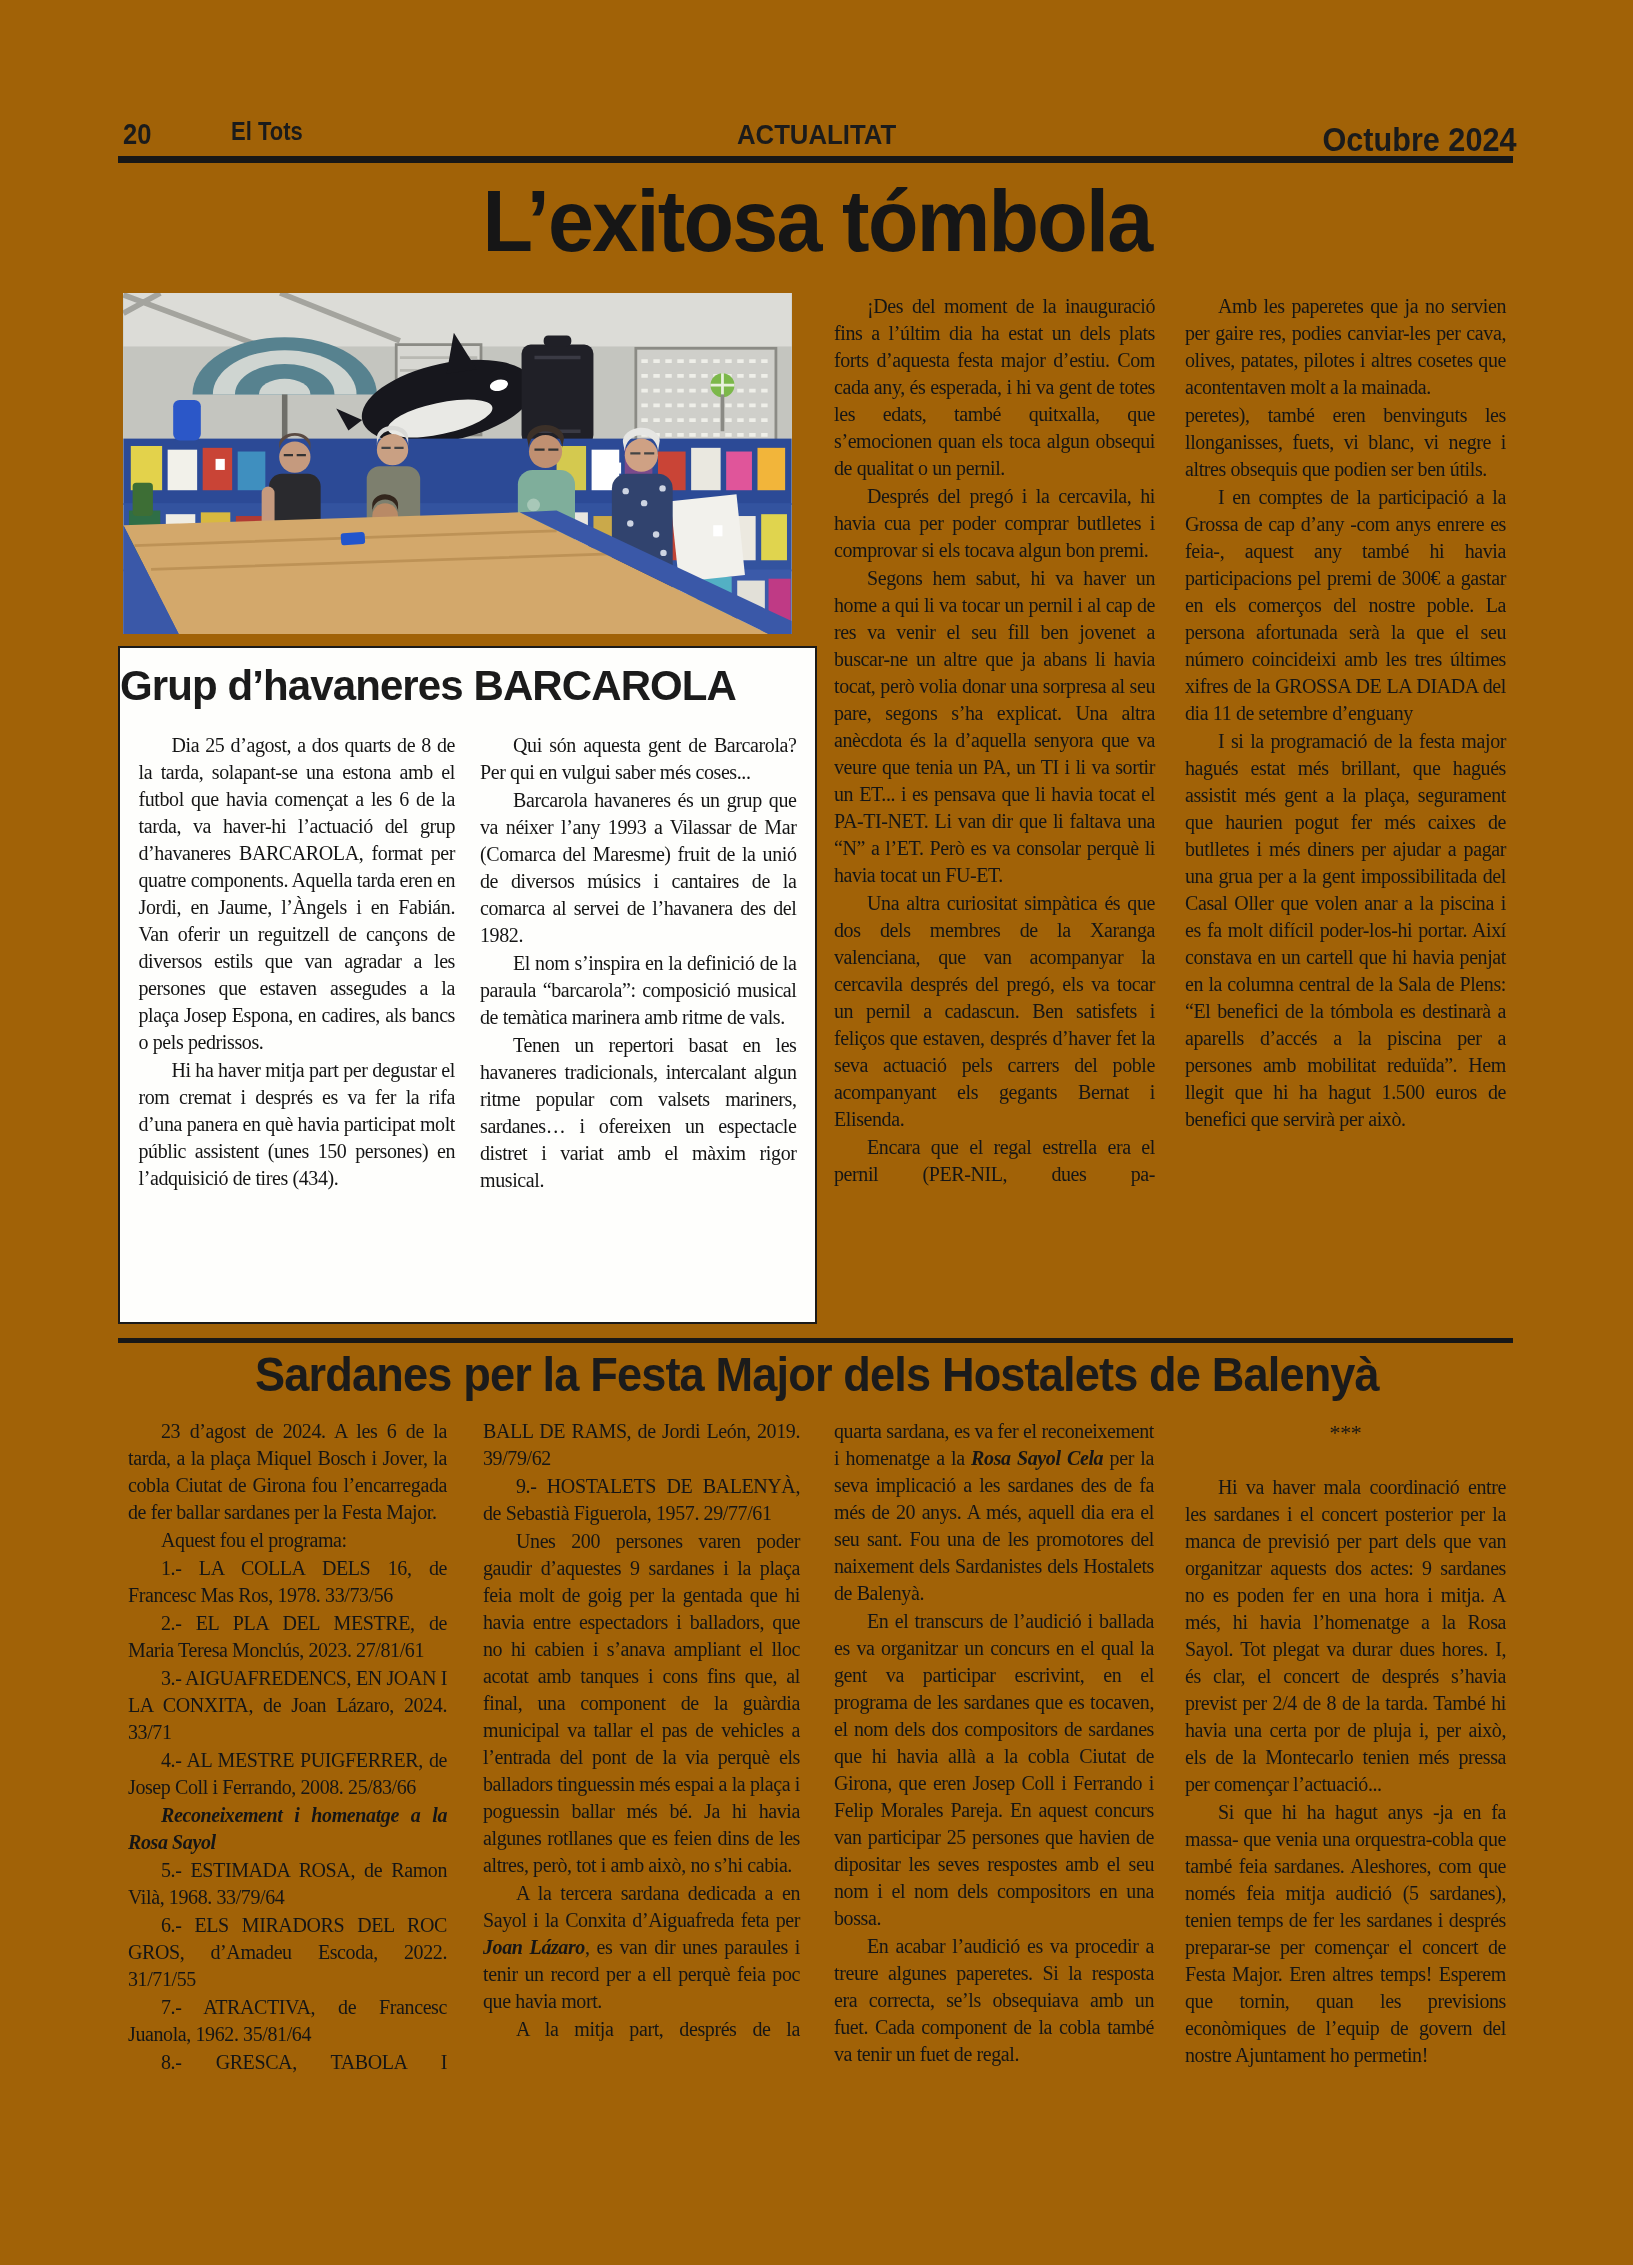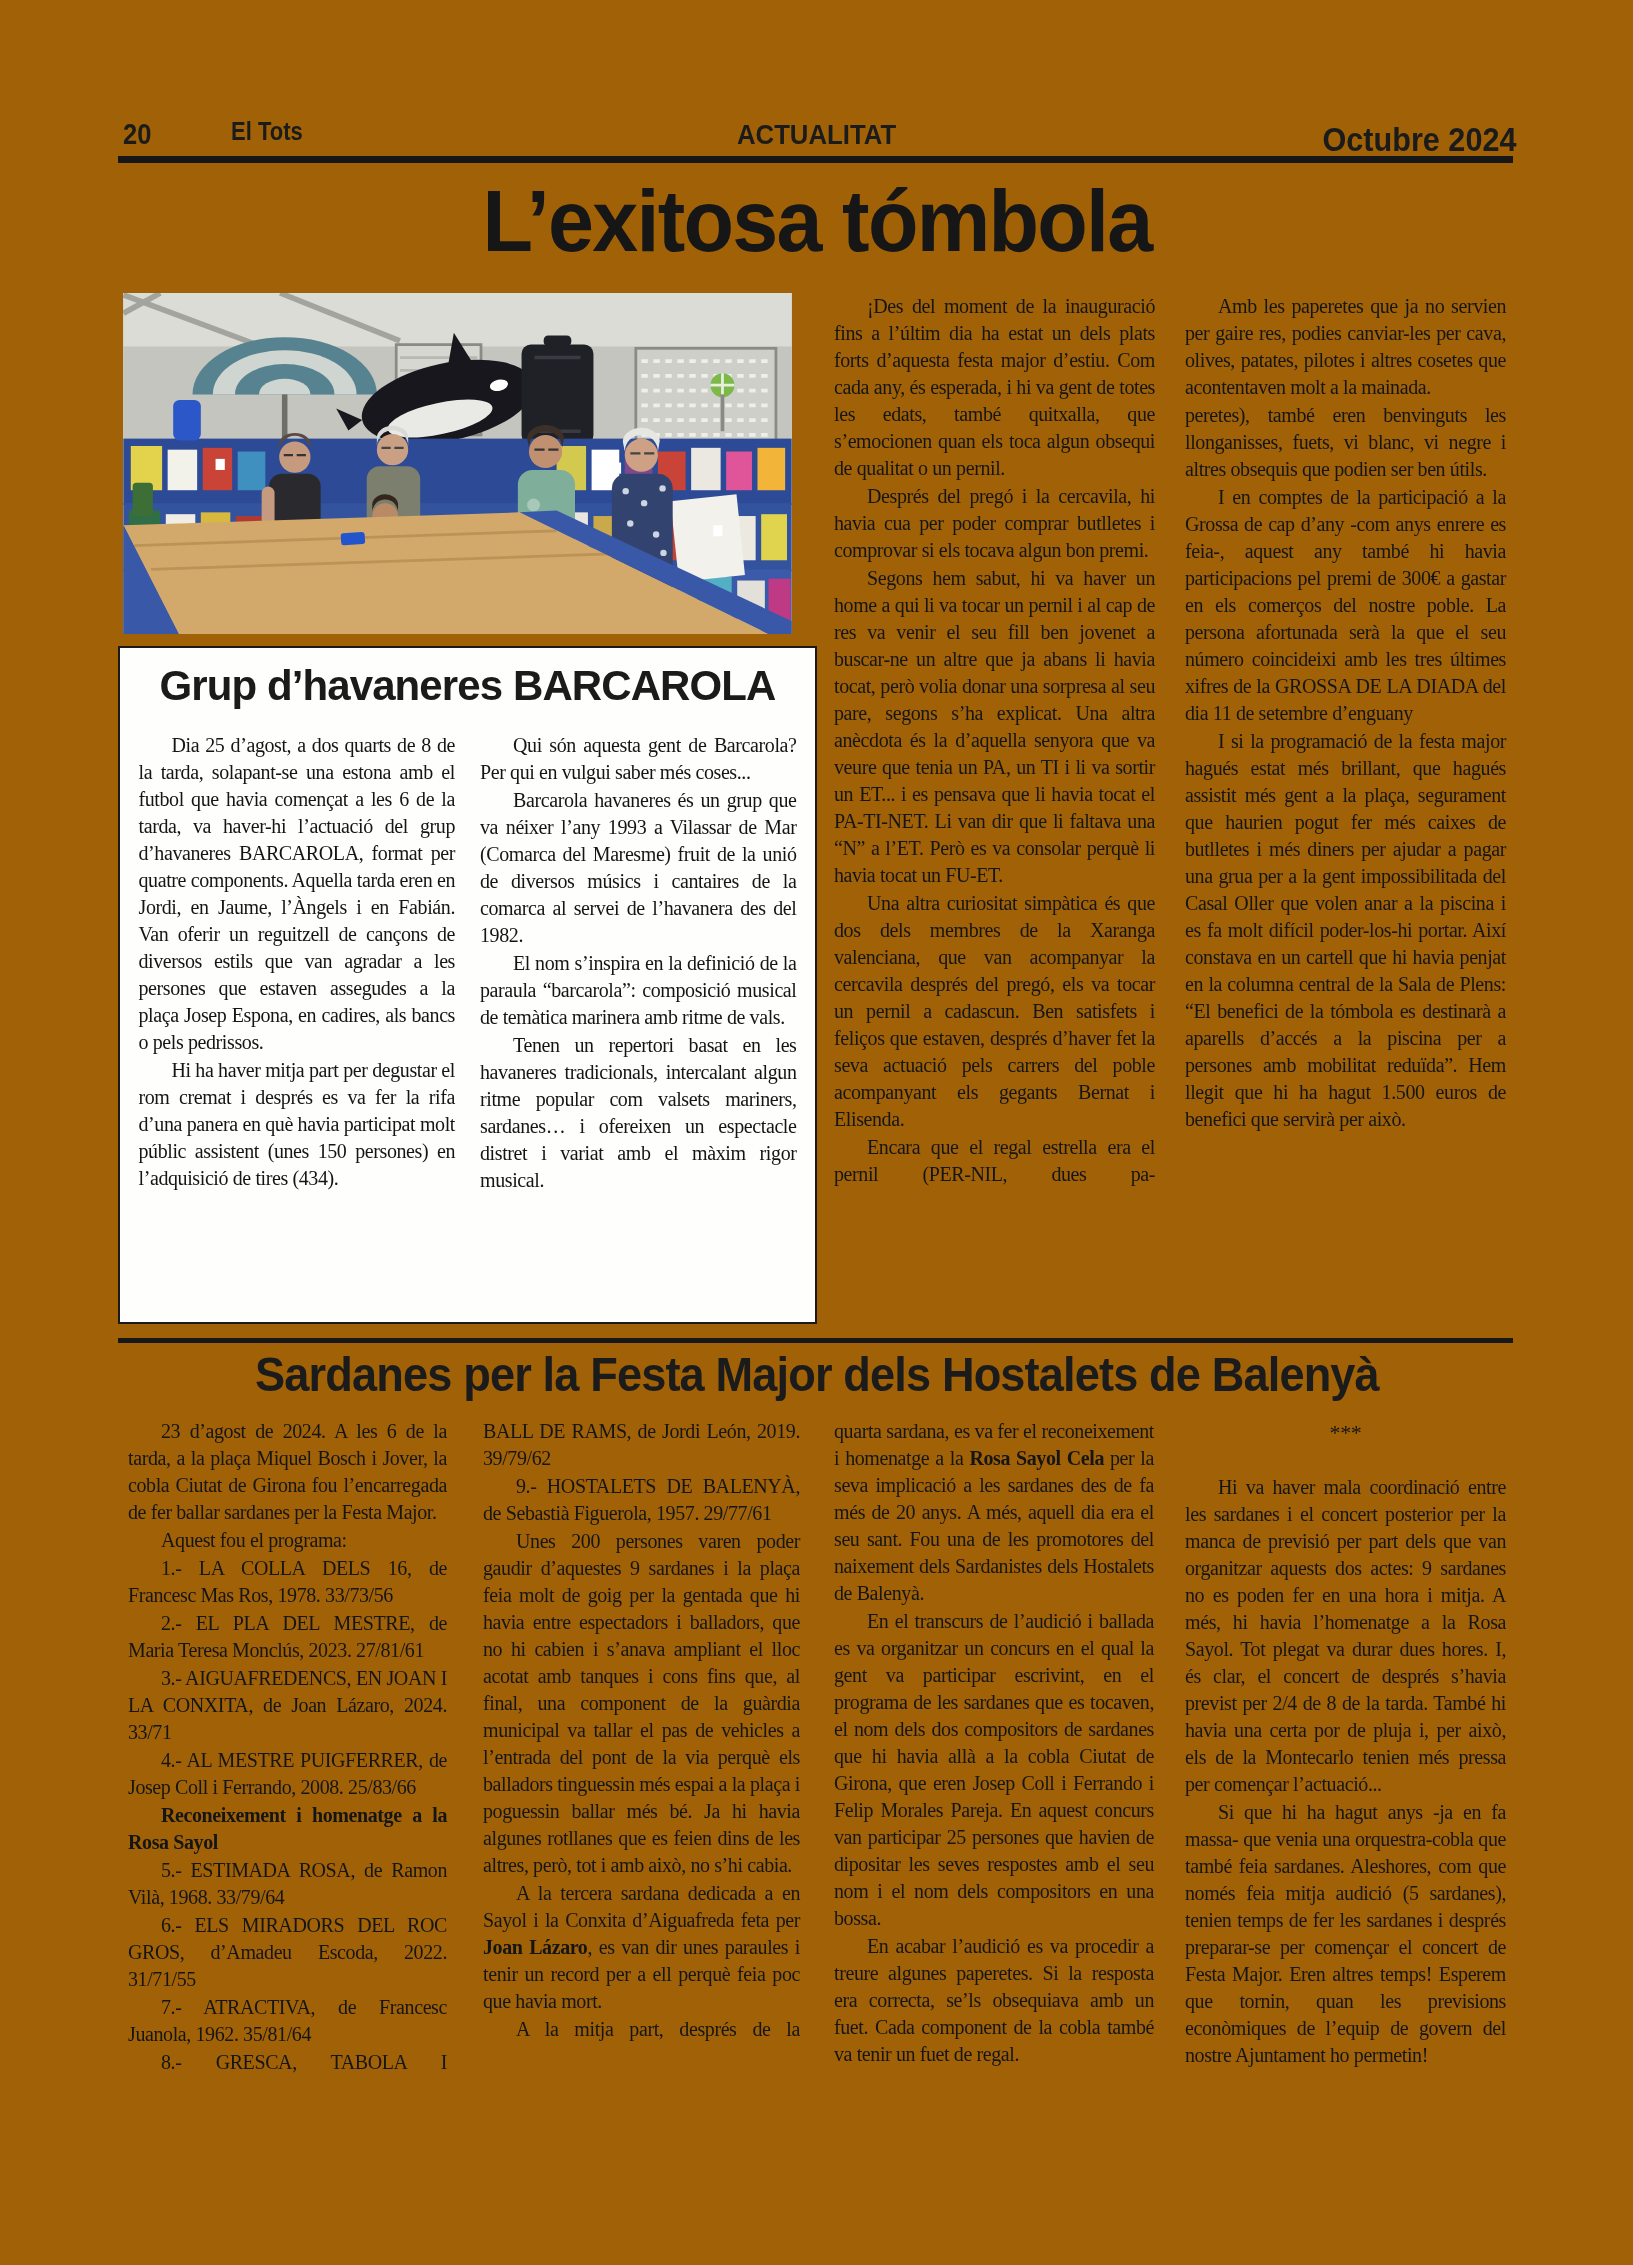--- a/index.html
+++ b/index.html
@@ -28,26 +28,26 @@
   
   .col{position:absolute;width:321px;}
   #tombola-col-a{left:833px;top:292px;width:323px;}
   #tombola-col-b{left:1184px;top:292px;width:323px;}
 
   .para{margin:1px;text-align:justify;text-indent:33px;font-size:20px;line-height:27px;
         letter-spacing:-0.4px;color:#151515;}
   .para.flush{text-indent:0;}
   .para.center{text-align:center;text-indent:0;margin:1.8px 0 28px 0;font-size:22px;}
   .para.cont{text-align-last:justify;}
-  .bold{font-weight:bold;}
+  .bold{font-weight:bold;font-style:italic;}
 
   
   #barca-box{position:absolute;left:118px;top:646px;width:699px;height:678px;
              border:2.8px solid #1a1a1a;box-sizing:border-box;background:#fefefc;}
-  #barca-heading{margin:14.8px 0 9.2px 0;text-align:center;
+  #barca-heading{margin:14.8px 0 9.2px 0;text-align:left;
                  font:bold 42px/1.1 "Liberation Sans",sans-serif;letter-spacing:-0.9px;color:#1b1b1b;}
   #barca-cols{display:flex;gap:23px;padding:13px 17.5px 0 17.5px;}
   .barca-col{flex:1;min-width:0;}
 
   
   #section-rule{position:absolute;left:118px;top:1338px;width:1395px;height:4.6px;background:#171717;}
   #sardanes-heading{position:absolute;left:0;top:1349px;width:1634px;text-align:center;
                     font:bold 48px/1.1 "Liberation Sans",sans-serif;letter-spacing:-0.9px;
                     transform:scaleX(.94);color:#1b1b1b;}
   #sard-col-1{left:127px;top:1417px;}

